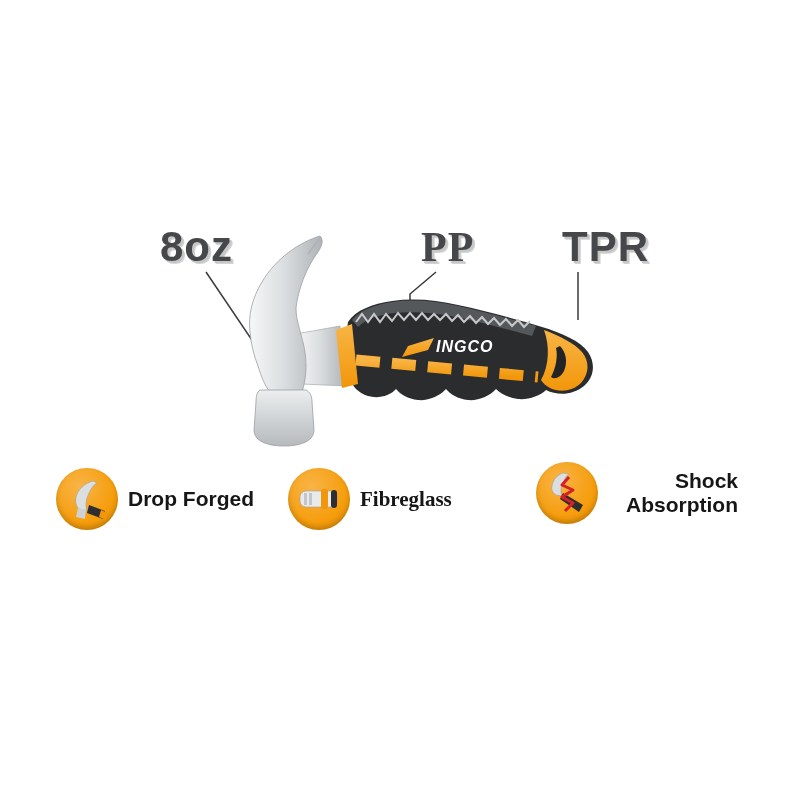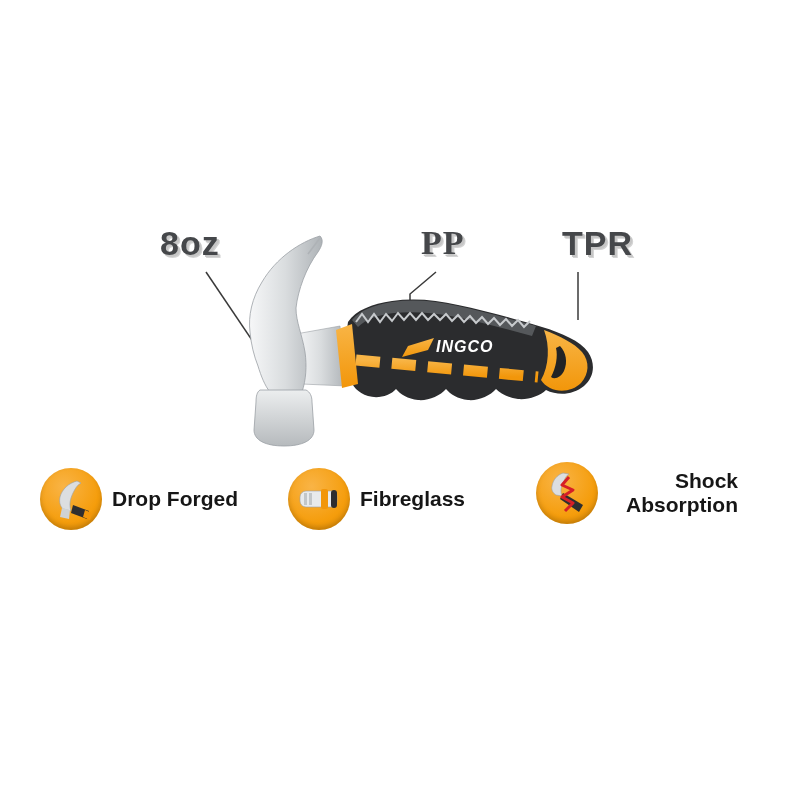--- a/index.html
+++ b/index.html
@@ -1,27 +1,27 @@
 <!DOCTYPE html>
 <html><head>
 <meta charset="utf-8">
 <style>
   html,body{margin:0;padding:0;background:#ffffff;}
   #stage{position:relative;width:800px;height:800px;background:#ffffff;overflow:hidden;
          font-family:"Liberation Sans", sans-serif;}
-  .callout-label{position:absolute;font-size:34px;font-weight:700;color:#45474a;
+  .callout-label{position:absolute;font-size:42px;font-weight:700;color:#45474a;
                  letter-spacing:1px;line-height:1;
                  text-shadow:2px 2px 0 #c6c6c6, 3px 3px 0 #d4d4d4;}
   #label-weight{left:160px;top:226px;}
   #label-pp{left:421px;top:226px;font-family:Liberation Serif, serif;}
   #label-tpr{left:562px;top:226px;}
   #hammer-art{position:absolute;left:0;top:0;width:800px;height:800px;}
   .feature{position:absolute;display:flex;align-items:center;gap:10px;}
-  #feature-0{left:40px;top:468px;justify-content:flex-end;}
-  #feature-1{left:288px;top:468px;}
+  #feature-0{left:56px;top:468px;justify-content:flex-end;}
+  #feature-1{left:288px;top:468px;font-family:Liberation Serif, serif;}
   #feature-2{left:536px;top:462px;}
   .badge{width:62px;height:62px;border-radius:50%;flex:0 0 auto;
          background:radial-gradient(circle at 38% 30%, #f9b446, #f59d0c 62%, #e08c05);
          box-shadow:inset 0 -3px 5px rgba(0,0,0,.18);
          display:flex;align-items:center;justify-content:center;}
   .feature-label{font-size:21px;font-weight:700;color:#161616;line-height:1.15;}
   #feature-2 .feature-label{max-width:130px;text-align:right;}
 </style>
 </head>
 <body>

